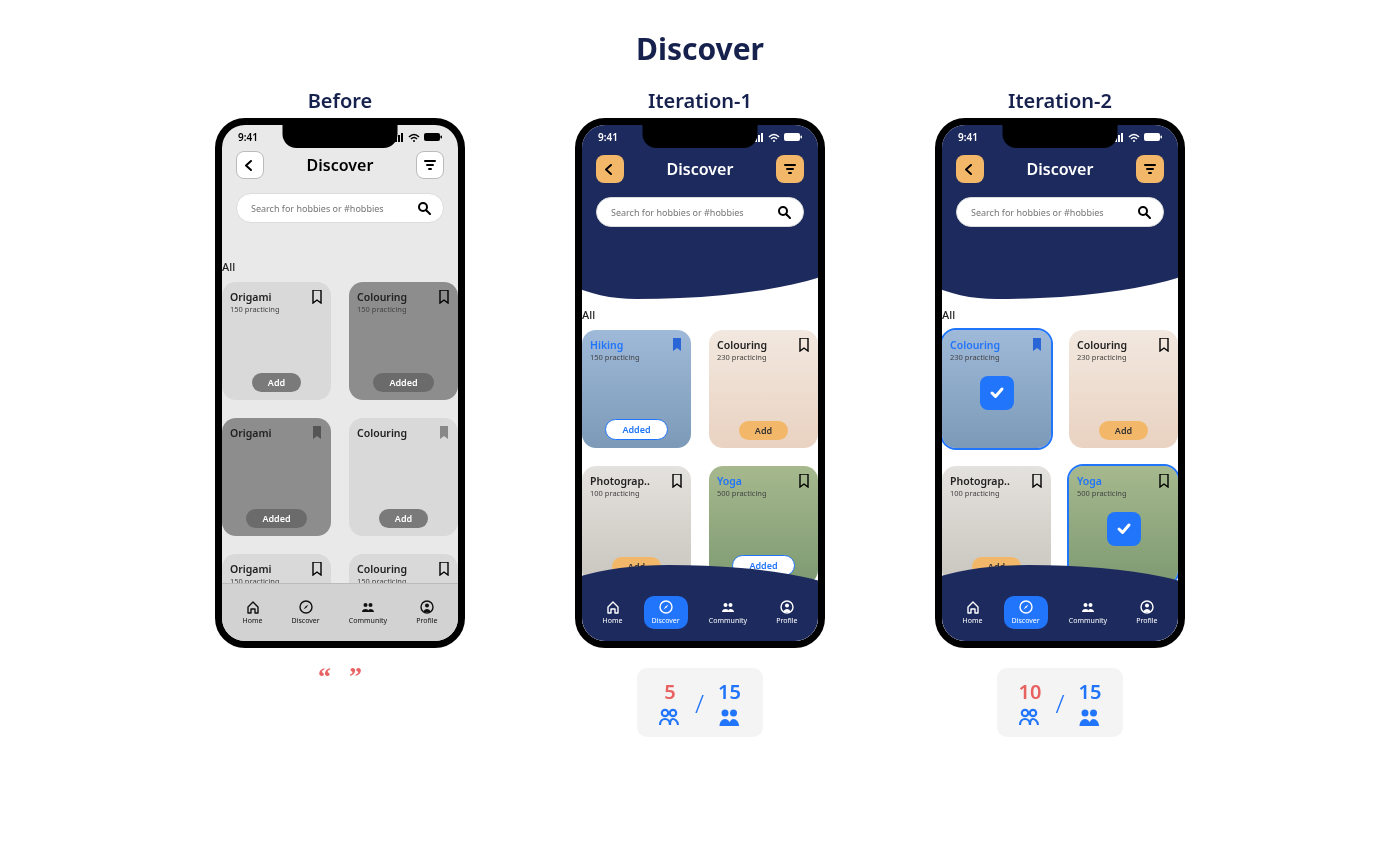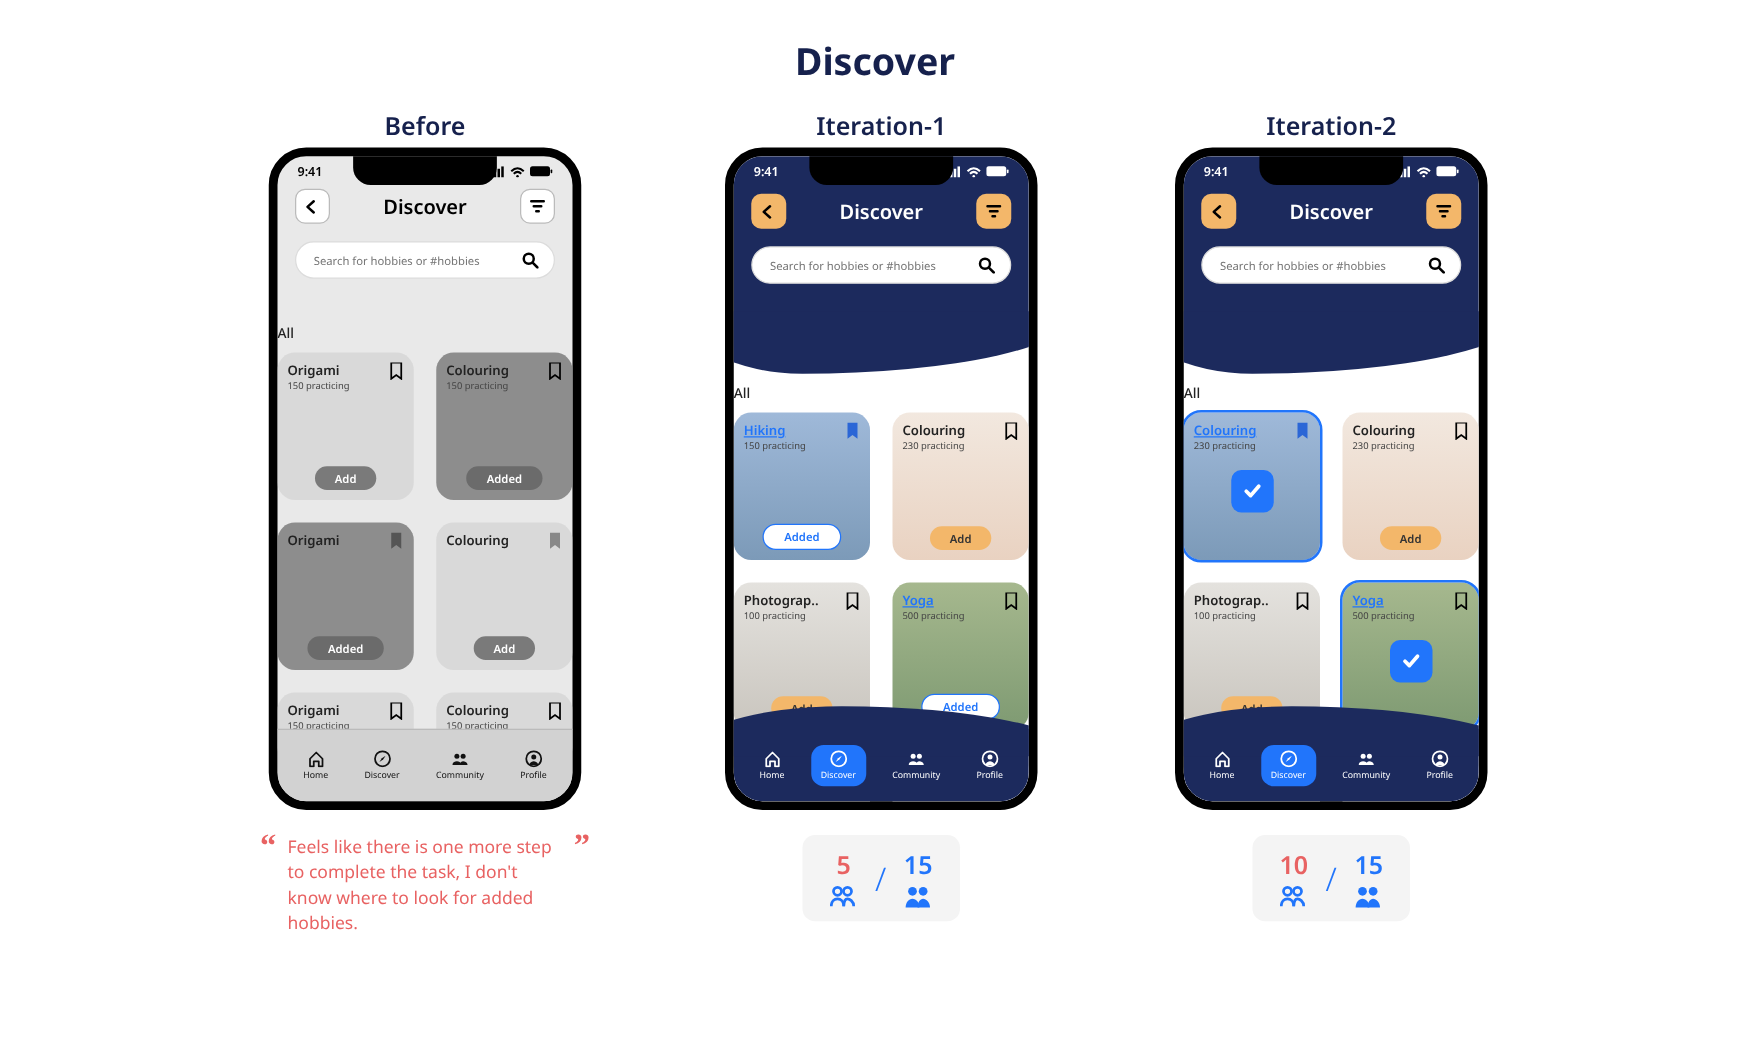--- a/index.html
+++ b/index.html
@@ -57,21 +57,21 @@
   .card.gray{background:#d9d9d9;}
   .card.gray.darker{background:#8d8d8d;}
   .card.pale{background:#f6f1eb;}
   .card.mountain{background:linear-gradient(#9fb9d9,#7c9ab8);}
   .card.flowers{background:linear-gradient(#f2e8df,#e9d2c1);}
   .card.camera{background:linear-gradient(#e4e2de,#c9c5be);}
   .card.yoga{background:linear-gradient(#a6b88e,#7e9a72);}
   .card.selected{outline:2px solid var(--blue);}
   .card-head{display:flex;justify-content:space-between;align-items:flex-start;}
   .card-title{font-size:10.5px;font-weight:600;color:#222;}
-  .card-title.blue{color:var(--blue);text-decoration:underline;}
+  .card-title.blue{color:var(--blue);}
   .card-sub{font-size:7.5px;color:#444;}
   .bookmark{width:12px;height:14px;display:flex;align-items:center;justify-content:center;}
   .card-foot{margin-top:auto;display:flex;justify-content:center;}
   .pill{border-radius:12px;font-size:9px;font-weight:600;padding:3px 16px;}
   .pill.gray{background:var(--gray-dark);color:#fff;}
   .pill.dkgray{background:#6b6b6b;color:#fff;}
   .pill.orange{background:var(--orange);color:#333;}
   .pill.white-blue{background:#fff;color:var(--blue);border:1px solid var(--blue);}
   .card.short{height:58px;}
   .check{position:absolute;top:46px;left:50%;transform:translateX(-50%);width:34px;height:34px;background:var(--blue);border-radius:8px;display:flex;align-items:center;justify-content:center;}
@@ -337,21 +337,20 @@
         <div class="tab">
             <svg width="14" height="14">
               <use href="#i-profile"></use>
             </svg>
             <span>Profile</span>
           </div>
       </div>
     </div>
     <div class="quote-wrap">
       <span class="qm-open">“</span>
-      <div class="quote-text">Feels like there is one more step to complete the task, I don't know where to look for added hobbies.</div>
       <span class="qm-close">”</span>
     </div>
   </div>
 
   <div class="col">
     <div class="col-label">Iteration-1</div>
     <div class="phone">
       <div class="notch"></div>
       <div class="statusbar light">
         <span>9:41</span>

